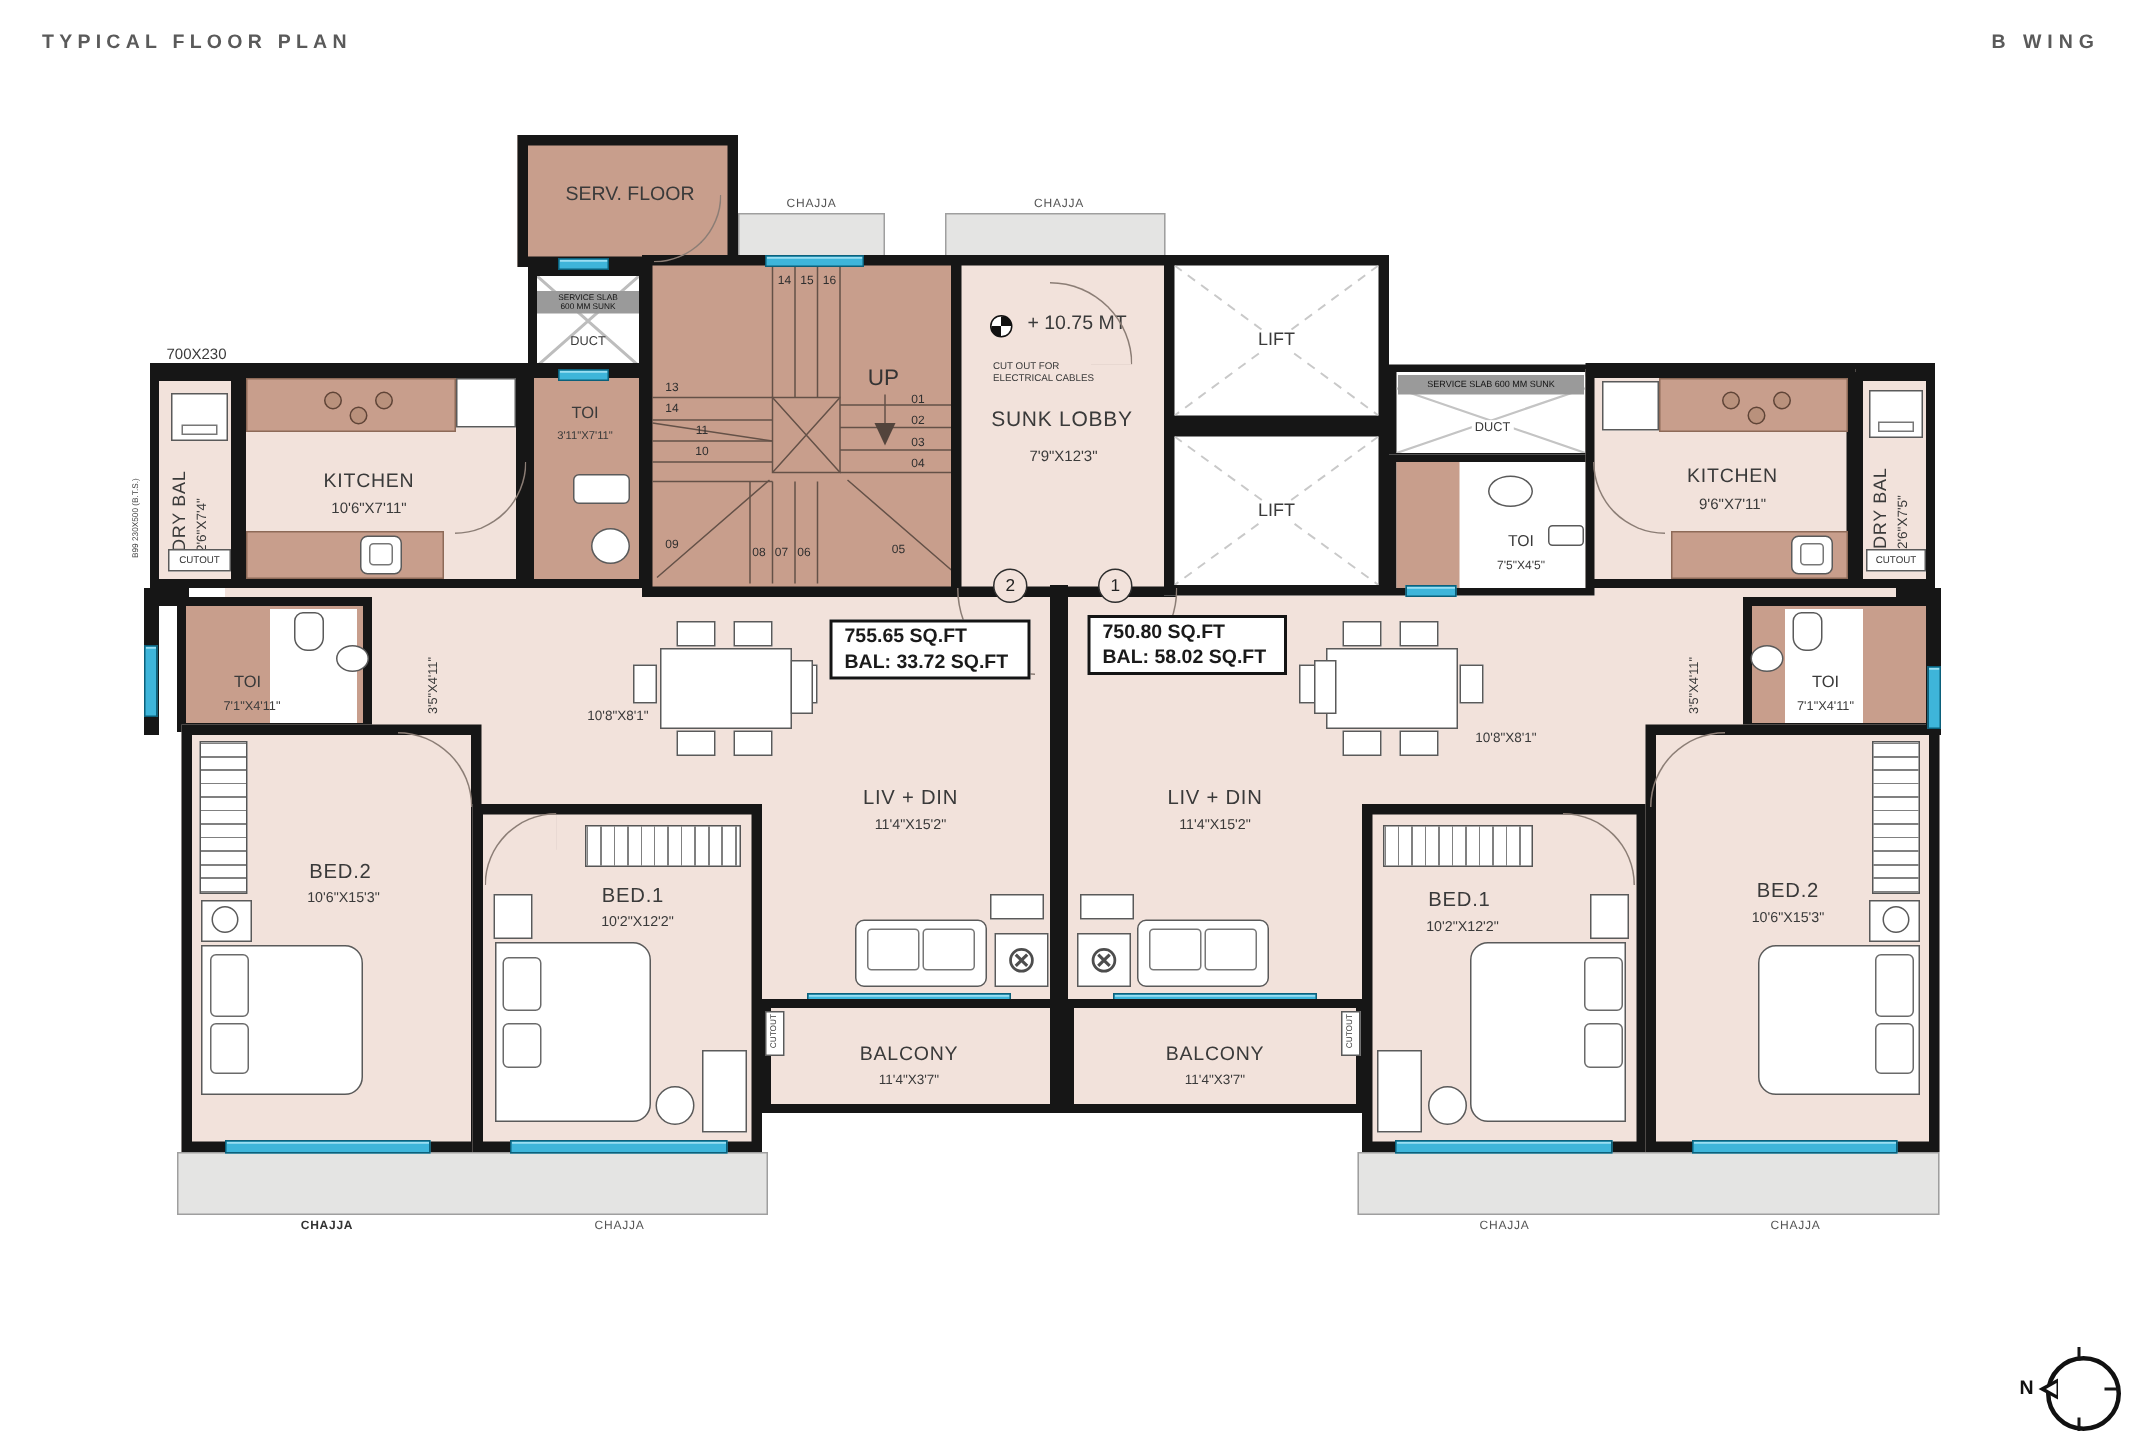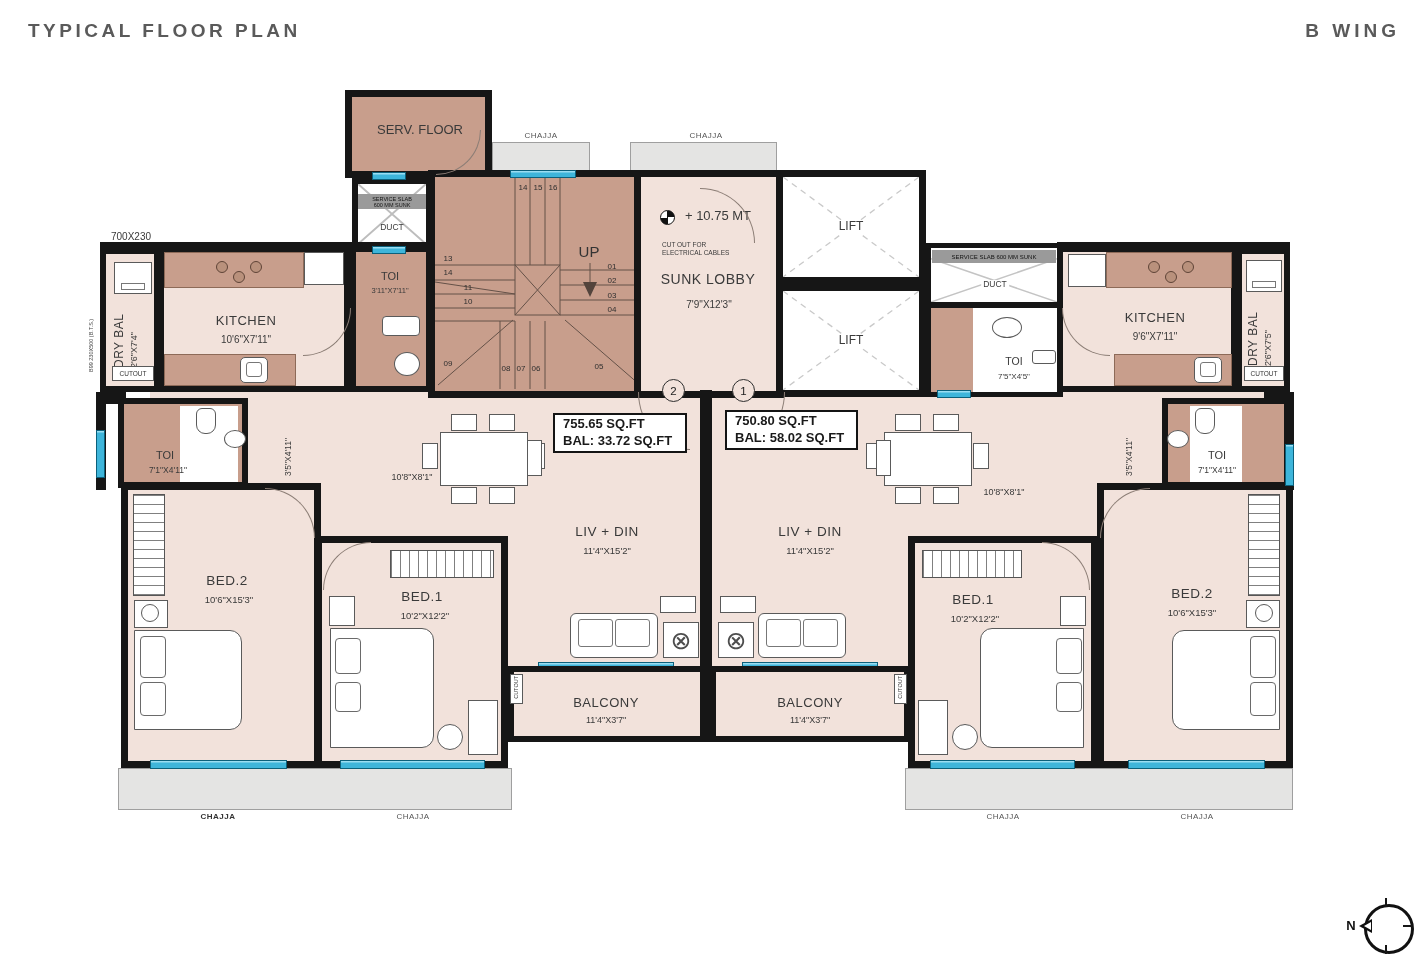--- a/index.html
+++ b/index.html
@@ -23,21 +23,21 @@
   .box{position:absolute;background:#fff;border:2.5px solid #141414;box-sizing:border-box;
        display:flex;flex-direction:column;justify-content:center;align-items:flex-start;padding-left:8px;}
   .box span{font-weight:bold;font-size:13px;color:#1a1a1a;line-height:1.3;}
   .circ{position:absolute;width:21px;height:21px;border:1.5px solid #2e2e2e;border-radius:50%;
         background:var(--pink);display:flex;align-items:center;justify-content:center;font-size:11.5px;color:#222;}
   .ward-v{background:#fff repeating-linear-gradient(180deg,#808080 0 1px,transparent 1px 9px);border:1.5px solid #555;}
   .ward-h{background:#fff repeating-linear-gradient(90deg,#808080 0 1px,transparent 1px 9px);border:1.5px solid #555;}
   .hob{position:absolute;width:12px;height:12px;border-radius:50%;border:1.5px solid #5f4437;background:#b9917c;box-sizing:border-box;}
   .q{border:0 solid #8b7d75;}
   .num{position:absolute;transform:translate(-50%,-50%);font-size:8px;color:#2f2f2f;}
-  .title{position:absolute;font-weight:bold;letter-spacing:3.5px;font-size:19px;color:#5a5a5a;}
+  .title{position:absolute;font-weight:bold;letter-spacing:3.5px;font-size:13px;color:#5a5a5a;}
   .counter{position:absolute;background:var(--tan);box-sizing:border-box;border:1px solid #8d6a58;}
   .pillow{position:absolute;background:#fff;border:1px solid #6a6a6a;border-radius:4px;}
   .otimes{display:flex;align-items:center;justify-content:center;font-size:25px;color:#4d4d4d;}
 </style>
 </head>
 <body>
 
 <div class="title" style="left:28px;top:20px;">TYPICAL FLOOR PLAN</div>
 <div class="title" style="right:21px;top:20px;letter-spacing:4px;">B WING</div>
 

